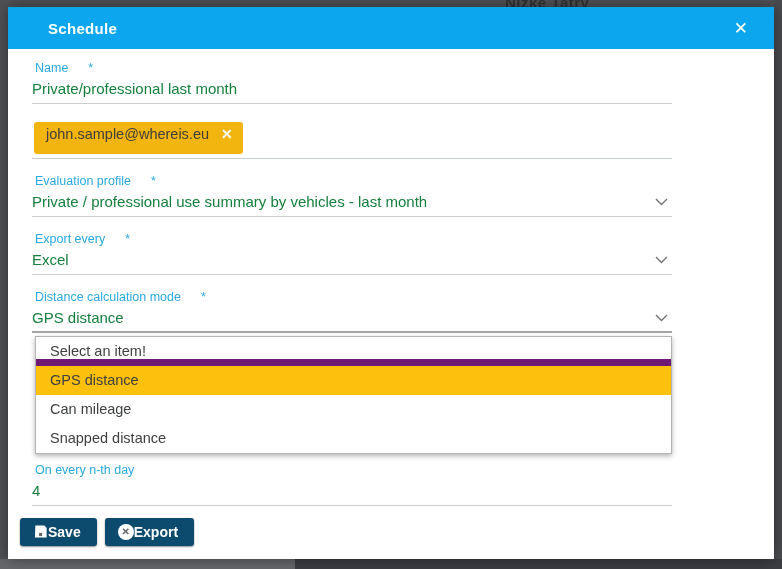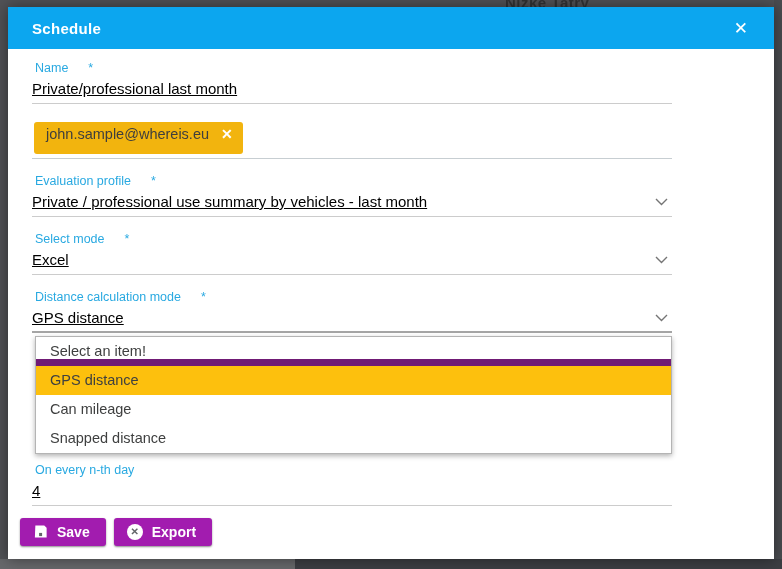--- a/index.html
+++ b/index.html
@@ -33,21 +33,21 @@
   .modal {
     position:absolute; left:8px; top:7px; right:8px; bottom:10px;
     background:#ffffff;
     box-shadow:0 0 14px rgba(0,0,0,.45);
     display:flex; flex-direction:column;
   }
   .modal-header {
     height:42px; flex:0 0 42px;
     background:#0ca6ef;
     display:flex; align-items:center;
-    padding:0 22px 0 24px;
+    padding:0 22px 0 40px;
   }
   .modal-title {
     color:#ffffff; font-size:15px; font-weight:bold; letter-spacing:.3px;
   }
   .modal-close {
     margin-left:auto; color:#ffffff; font-size:17px; line-height:1;
     cursor:pointer; padding:2px 4px;
   }
   .modal-body {
     padding:13px 0 0 24px;
@@ -55,24 +55,24 @@
     flex:1;
   }
   
   .field { width:640px; margin-bottom:16px; }
   .field-label {
     color:#29a9e1; font-size:12.5px; line-height:13px;
     padding-left:3px; margin-bottom:5px;
     display:flex; gap:20px;
   }
   .field-value {
-    color:#000000; font-size:15px; line-height:18px;
+    color:#15803d; font-size:15px; line-height:18px;
     padding:0 0 5px 0;
     border-bottom:1px solid #cccccc;
-    display:flex; align-items:center;text-decoration:underline;
+    display:flex; align-items:center;
   }
   .select-value { justify-content:space-between; cursor:pointer; }
   .chevron-down { flex:0 0 auto; margin-right:4px; }
   
   .chip-row {
     border-bottom:1px solid #c7ced2;
     padding:2px 0 4px 2px;
   }
   .chip {
     display:inline-flex; align-items:center;
@@ -102,22 +102,22 @@
     cursor:pointer;
   }
   .dropdown-item.placeholder { border-bottom:7px solid #701a75; }
   .dropdown-item.selected { background:#fdc00d; }
   
   .button-row {
     display:flex; gap:8px;
     margin:12px 0 0 -12px;
   }
   .btn {
-    display:inline-flex; align-items:center; gap:9px;
-    background:#a21caf; color:#ffffff;
+    display:inline-flex; align-items:center; 
+    background:#0c4a6e; color:#ffffff;
     font-size:14px; font-weight:bold;
     border:none; border-radius:3px;
     padding:6px 16px 7px 13px;
     height:28px;
     box-shadow:0 1px 2px rgba(0,0,0,.45);
     cursor:pointer;
     font-family:"Liberation Sans", sans-serif;
   }
   .cancel-circle {
     width:16px; height:16px; border-radius:50%;
@@ -168,21 +168,21 @@
       <div class="field-value select-value">
         <span>Private / professional use summary by vehicles - last month</span>
         <svg class="chevron-down" width="13" height="8" viewBox="0 0 13 8">
             <path d="M1 1 L6.5 6.5 L12 1" fill="none" stroke="#757575" stroke-width="1.4"></path>
           </svg>
       </div>
     </div>
 
     <div class="field">
       <div class="field-label">
-        <span>Select mode</span>
+        <span>Export every</span>
           <span>*</span>
       </div>
       <div class="field-value select-value">
         <span>Excel</span>
         <svg class="chevron-down" width="13" height="8" viewBox="0 0 13 8">
             <path d="M1 1 L6.5 6.5 L12 1" fill="none" stroke="#757575" stroke-width="1.4"></path>
           </svg>
       </div>
     </div>
 

